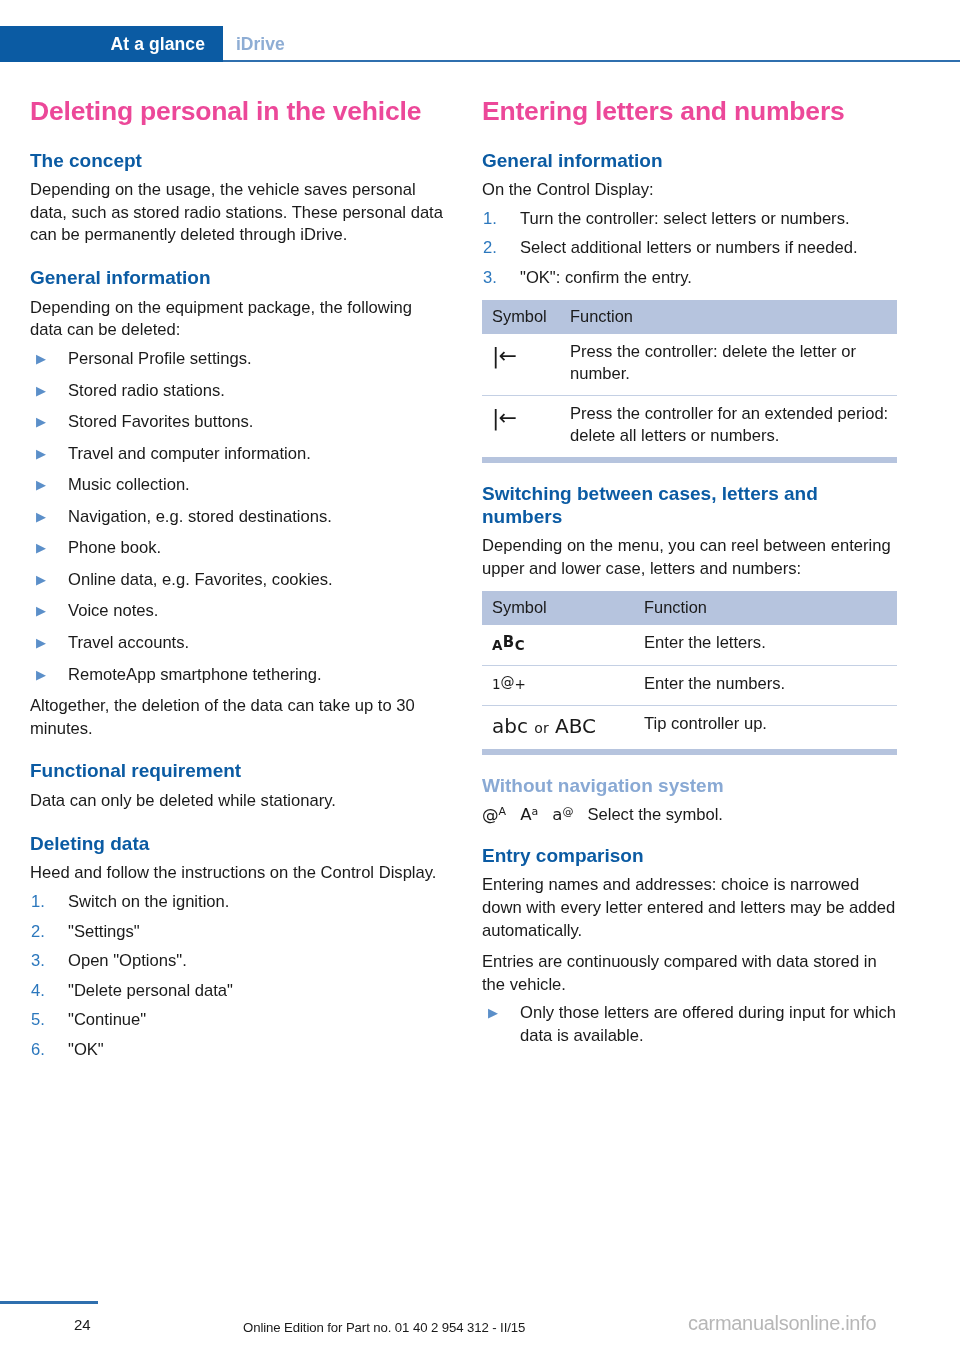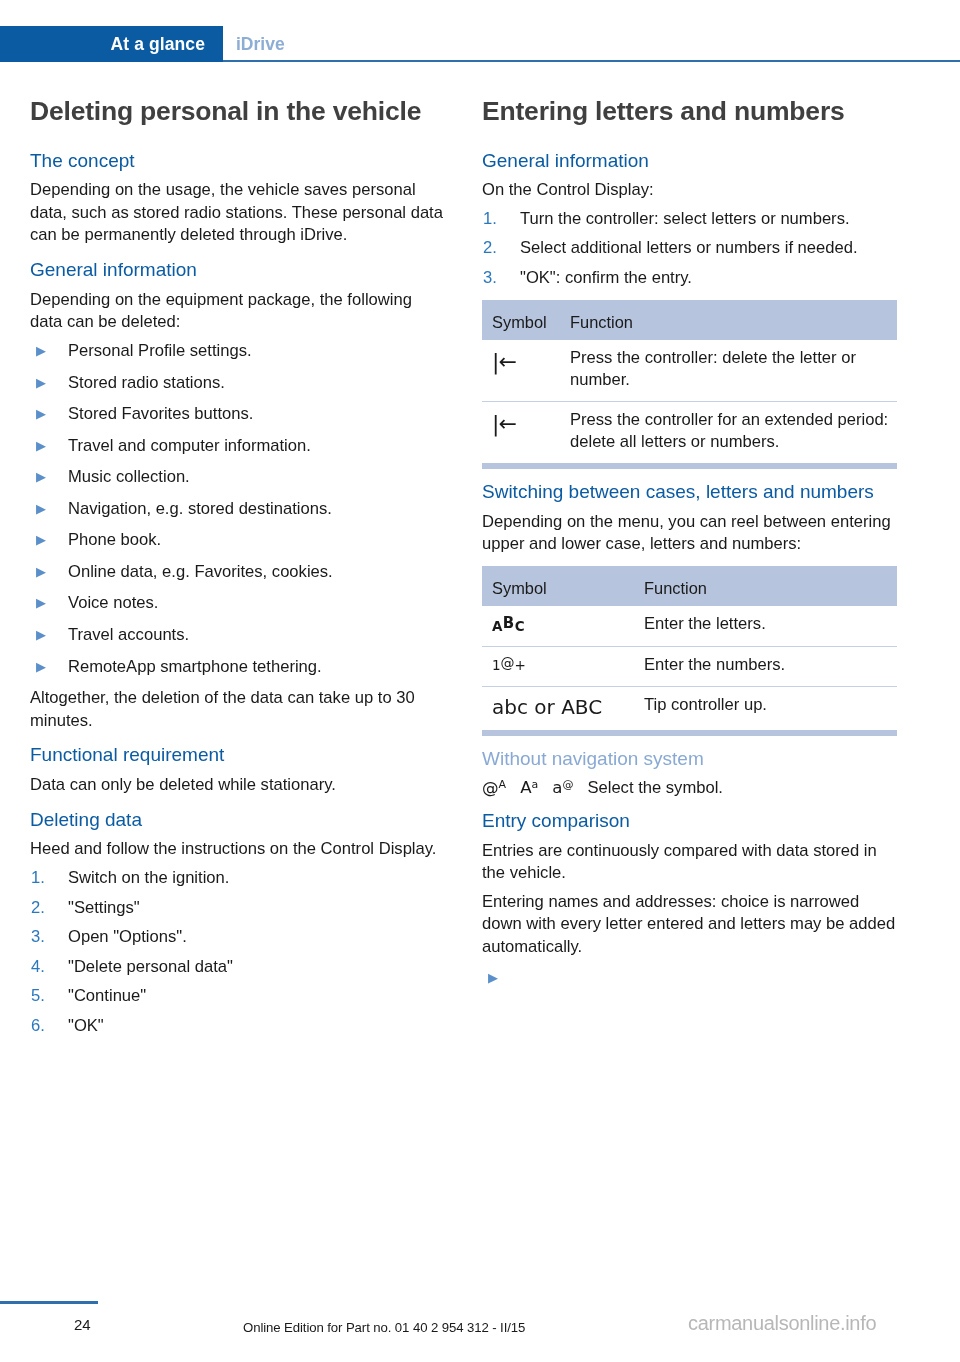--- a/index.html
+++ b/index.html
@@ -53,33 +53,33 @@
   
   .col {
     position: absolute;
     top: 96px;
     width: 415px;
   }
   .col-left  { left: 30px; }
   .col-right { left: 482px; }
 
   h1.title {
-    color: #404040;
+    color: #ec4899;
     font-size: 26.5px;
     font-weight: bold;
     line-height: 1.19;
     margin: 0 0 22px 0;
     letter-spacing: -.2px;
   }
   h2.sub {
     color: #0b5ba3;
     font-size: 19px;
-    font-weight: normal;
+    font-weight: bold;
     line-height: 1.2;
-    margin: 12px 0 7px 0;
+    margin: 20px 0 7px 0;
   }
   h2.sub.light { color: #89a9d4; }
 
   p.body {
     font-size: 16.6px;
     line-height: 1.36;
     margin: 0 0 9px 0;
     color: #1a1a1a;
   }
   p.body.tight { margin-bottom: 6px; }
@@ -130,21 +130,21 @@
   table.symtab {
     width: 415px;
     border-collapse: collapse;
     margin: 10px 0 10px 0;
   }
   table.symtab thead th {
     background: #b6c4de;
     font-weight: normal;
     font-size: 16.4px;
     text-align: left;
-    padding: 13px 6px 8px 10px;
+    padding: 7px 6px 8px 10px;
     color: #1a1a1a;
   }
   table.symtab tbody td {
     padding: 7px 6px 9px 10px;
     font-size: 16.6px;
     line-height: 1.36;
     vertical-align: top;
     border-top: 1px solid #c4d0e4;
   }
   table.symtab tbody tr:first-child td { border-top: none; }
@@ -157,21 +157,21 @@
   .tbl2 col.c1 { width: 152px; }
 
   
   .glyph { font-family: "DejaVu Sans", sans-serif; }
   .gl-bksp { font-size: 22px; letter-spacing: -1px; }
   .gl-abc  { font-size: 13.5px; font-weight: bold; letter-spacing: .4px; }
   .gl-abc sup { font-size: 15px; vertical-align: 3px; }
   .gl-num  { font-size: 13.5px; }
   .gl-num sup { font-size: 14px; vertical-align: 2px; }
   .gl-case { font-size: 20px; }
-  .gl-case .orword { font-size: 20px; }
+  .gl-case .orword { font-size: 14px; }
   .inline-syms { font-size: 16.6px; margin: 0 0 9px 0; }
   .inline-syms .g { margin-right: 14px; font-family: "DejaVu Sans", sans-serif; }
   .inline-syms .g sup { font-size: 11px; vertical-align: 5px; }
 
   
   .foot-rule {
     position: absolute;
     left: 0; top: 1301px;
     width: 98px; height: 3px;
     background: #2f6fae;
@@ -324,25 +324,25 @@
         </tr>
       </tfoot>
   </table>
 
   <h2 class="sub light">Without navigation system</h2>
   <p class="inline-syms">
     <span class="g"><span>@</span><sup>A</sup></span><span class="g"><span>A</span><sup>a</sup></span><span class="g"><span>a</span><sup>@</sup></span><span>Select the symbol.</span>
   </p>
 
   <h2 class="sub">Entry comparison</h2>
+  <p class="body">Entering names and addresses: choice is narrowed down with every letter entered and letters may be added automatically.</p>
   <p class="body tight">Entries are continuously compared with data stored in the vehicle.</p>
-  <p class="body">Entering names and addresses: choice is narrowed down with every letter entered and letters may be added automatically.</p>
 
   <ul class="tri">
-    <li><span class="tri-mark">▶</span></li>
+    <li><span class="tri-mark">▶</span><span>Only those letters are offered during input for which data is available.</span></li>
   </ul>
 
 </div>
 
 <div class="foot-rule"></div>
 <div class="page-no">24</div>
 <div class="foot-note">Online Edition for Part no. 01 40 2 954 312 - II/15</div>
 <div class="watermark">carmanualsonline.info</div>
 
 </body></html>

